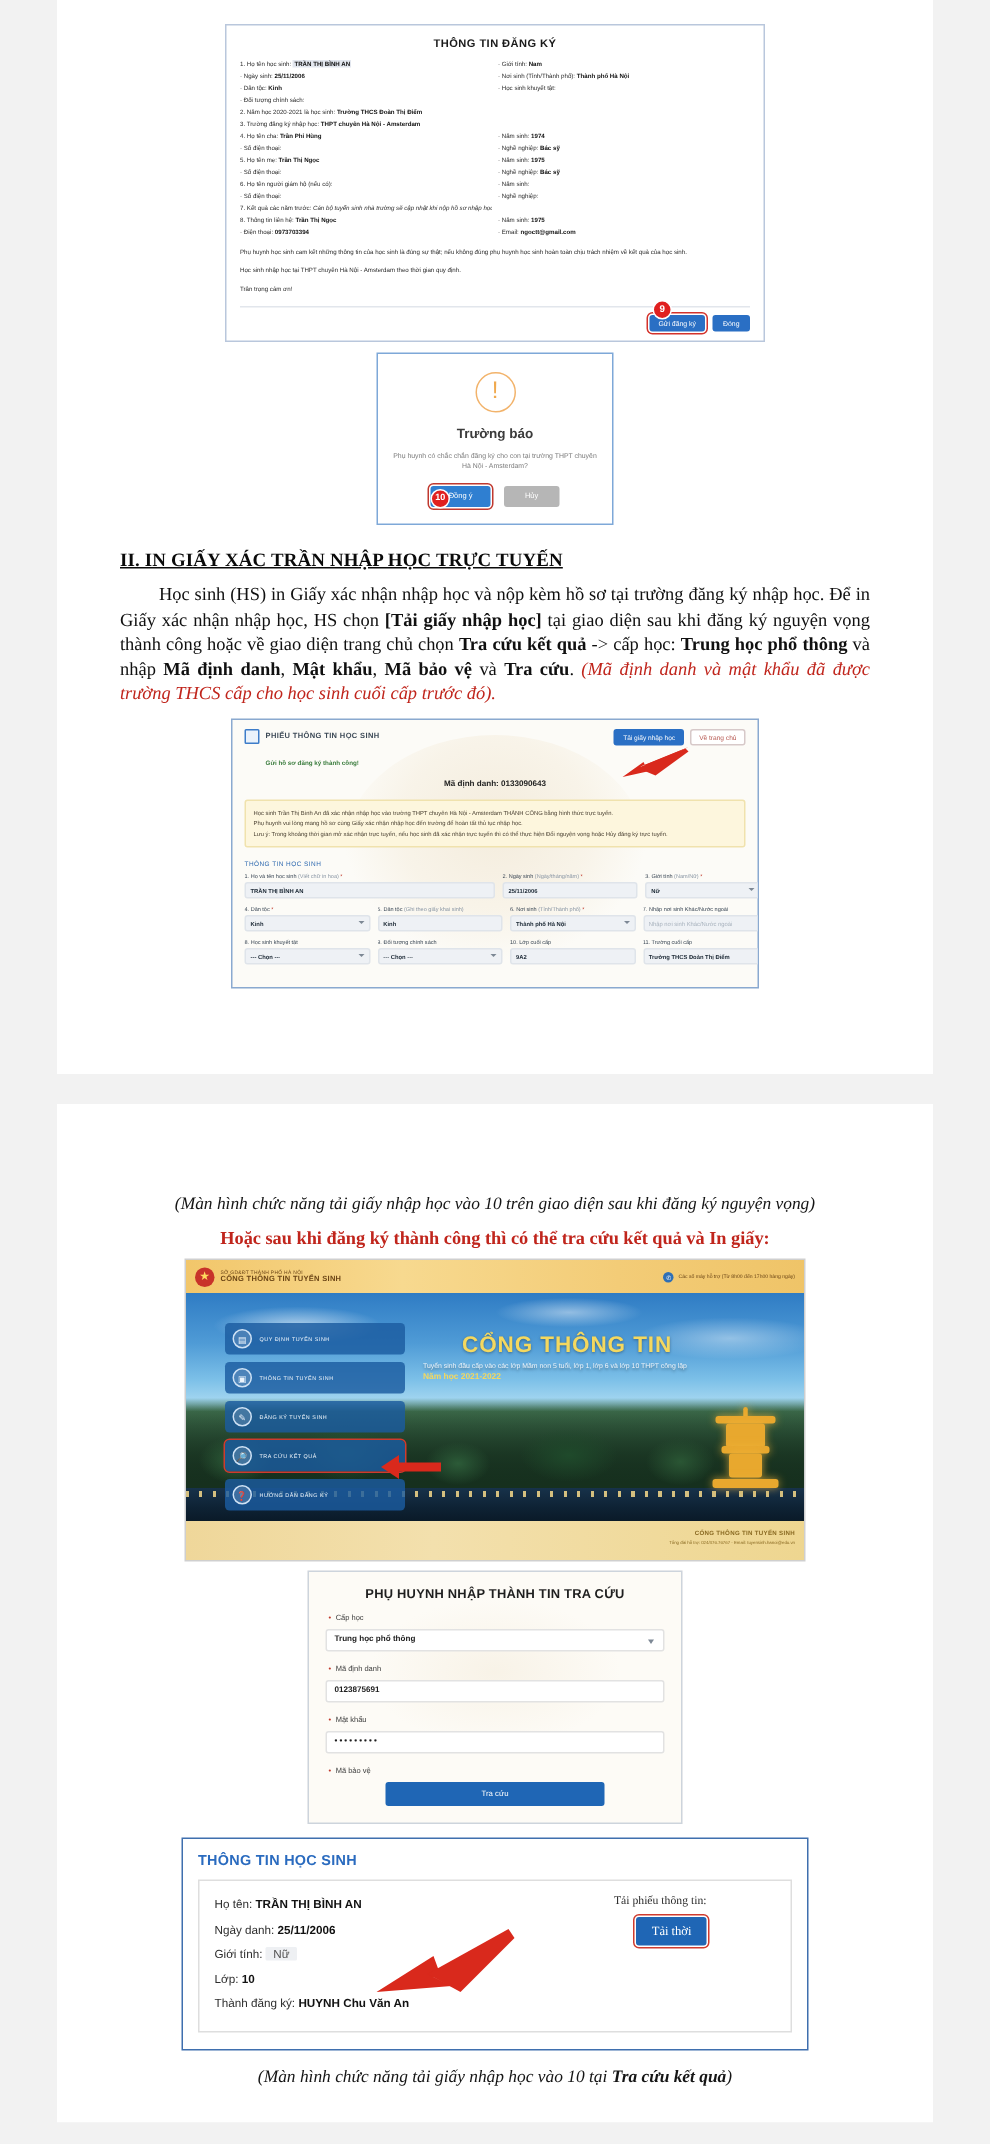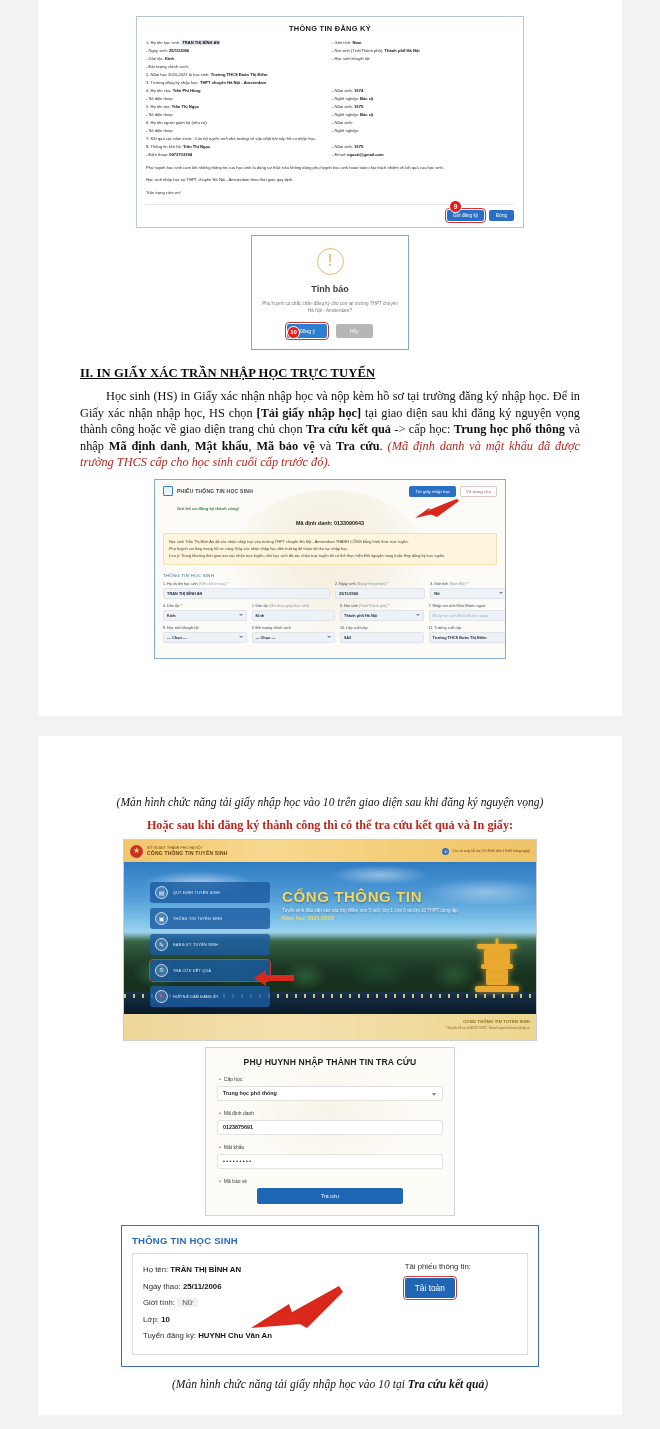--- a/index.html
+++ b/index.html
@@ -49,21 +49,21 @@
   .redline{
     color:#c0251c;
     font-weight:bold;
     font-size:12.2px;
     text-align:center;
   }
   .step-line{font-size:12.4px;margin:0;color:#0d0d0d;}
 
   
   .shot-reg{
-    width:388px;margin:4px auto 0 auto;
+    width:360px;margin:4px auto 0 auto;
     border:1px solid #b9c7dc;background:#fff;
     box-sizing:border-box;padding:7px 9px 4px 9px;
     font-family:"Liberation Sans", sans-serif;
     position:relative;
   }
   .reg-title{
     text-align:center;font-weight:bold;font-size:7.4px;
     letter-spacing:.3px;color:#1a1a1a;margin-bottom:6px;
   }
   .reg-grid{display:flex;gap:4px;}
@@ -252,21 +252,21 @@
     padding:4px 5px;margin-bottom:5px;
   }
   .hm-ic{
     width:11px;height:11px;border-radius:50%;border:1px solid #cfe2f5;
     background:rgba(255,255,255,.16);display:flex;align-items:center;justify-content:center;
     font-size:6px;color:#eaf3fc;
   }
   .hm-tx{font-size:3.6px;color:#f0f6fc;letter-spacing:.35px;}
   .hm-sel{outline:1.3px solid #cf3b2e;outline-offset:0;}
   .hero-head{position:absolute;left:158px;top:26px;z-index:4;}
-  .hh-1{font-size:15px;font-weight:bold;color:#f4d85f;letter-spacing:.6px;text-shadow:0 1px 2px rgba(0,0,0,.35);}
+  .hh-1{font-size:15px;font-weight:bold;color:#f4d85f;letter-spacing:.6px;text-shadow:0 1px 2px rgba(0,0,0,.35);margin-left:26px;}
   .hh-2{font-size:4.6px;color:#eef4fa;margin-top:3px;text-shadow:0 1px 2px rgba(0,0,0,.4);}
   .hh-3{font-size:5.6px;color:#f4d85f;font-weight:bold;margin-top:2px;}
   .pt-bottom{
     height:26px;background:linear-gradient(90deg,#efd79a 0%,#f3e0ad 40%,#eed690 100%);
     position:relative;
   }
   .pb-r{position:absolute;right:6px;top:5px;text-align:right;}
   .pb-t1{font-size:4.1px;color:#8a6a22;font-weight:bold;letter-spacing:.2px;}
   .pb-t2{font-size:2.9px;color:#8a6a22;margin-top:2px;}
 
@@ -328,21 +328,21 @@
   .card-title{
     font-size:9.6px;color:#2a6bbf;font-weight:bold;letter-spacing:.2px;margin-bottom:7px;
   }
   .card-inner{
     border:1px solid #dedede;padding:8px 10px 9px 10px;display:flex;
     justify-content:space-between;align-items:flex-start;position:relative;
   }
   .ci-left{font-size:7.8px;color:#2d2d2d;line-height:2.12;}
   .ci-left b{color:#121212;}
   .pill{background:#eef0f3;color:#555;padding:0 5px;border-radius:1px;font-weight:normal;}
-  .ci-right{text-align:left;padding-right:46px;}
+  .ci-right{text-align:right;padding-right:46px;font-family:Liberation Serif, serif;}
   .ci-r-lab{font-size:7.8px;color:#2d2d2d;margin-bottom:6px;}
   .btn-dl{
     background:#1f66b5;color:#fff;font-size:8.4px;padding:5px 10px;
     border-radius:2px;display:inline-block;outline:1.6px solid #cf3b2e;outline-offset:1px;
   }
   .big-arrow{position:absolute;left:112px;top:28px;}
 </style>
 </head>
 <body>
 
@@ -394,21 +394,21 @@
       <div class="reg-foot">
         <span class="badge badge-9">9</span>
         <span class="btn-blue btn-outline-red">Gửi đăng ký</span>
         <span class="btn-grey">Đóng</span>
       </div>
     </div>
 
 
     <div class="shot-dlg">
       <div class="excl">!</div>
-      <div class="dlg-title">Tỉnh báo</div>
+      <div class="dlg-title">Trường báo</div>
       <div class="dlg-msg">Phụ huynh có chắc chắn đăng ký cho con tại trường THPT chuyên Hà Nội - Amsterdam?</div>
       <div class="dlg-btns">
         <span class="badge badge-10">10</span>
         <span class="dlg-ok">Đồng ý</span>
         <span class="dlg-cancel">Hủy</span>
       </div>
     </div>
 
     <div class="sec-head" style="margin-top:16px;">II. IN GIẤY XÁC TRẦN NHẬP HỌC TRỰC TUYẾN</div>
     <p class="para indent" style="margin-top:7px;" id="sec2-body"><span>Học sinh (HS) in Giấy xác nhận nhập học và nộp kèm hồ sơ tại trường đăng ký nhập học. Để in Giấy xác nhận nhập học, HS chọn </span><span class="b">[Tải giấy nhập học]</span><span> tại giao diện sau khi đăng ký nguyện vọng thành công hoặc về giao diện trang chủ chọn </span><span class="b">Tra cứu kết quả</span><span> -&gt; cấp học: </span><span class="b">Trung học phổ thông</span><span> và nhập </span><span class="b">Mã định danh</span><span>, </span><span class="b">Mật khẩu</span><span>, </span><span class="b">Mã bảo vệ</span><span> và </span><span class="b">Tra cứu</span><span>. </span><span class="red i">(Mã định danh và mật khẩu đã được trường THCS cấp cho học sinh cuối cấp trước đó).</span></p>
@@ -585,28 +585,28 @@
 
       <div class="lk-lab"><span class="st">•</span><span>Mã bảo vệ</span></div>
       <div class="lk-btn">Tra cứu</div>
     </div>
 
     <div class="shot-card">
       <div class="card-title">THÔNG TIN HỌC SINH</div>
       <div class="card-inner">
         <div class="ci-left" id="card-rows">
             <div><span>Họ tên: </span><b>TRẦN THỊ BÌNH AN</b></div>
-            <div><span>Ngày thao: </span><b>25/11/2006</b></div>
+            <div><span>Ngày danh: </span><b>25/11/2006</b></div>
             <div><span>Giới tính: </span><span class="pill">Nữ</span></div>
             <div><span>Lớp: </span><b>10</b></div>
-            <div><span>Tuyển đăng ký: </span><b>HUYNH Chu Văn An</b></div>
+            <div><span>Thành đăng ký: </span><b>HUYNH Chu Văn An</b></div>
           </div>
         <div class="ci-right">
           <div class="ci-r-lab">Tải phiếu thông tin:</div>
-          <span class="btn-dl">Tải toàn</span>
+          <span class="btn-dl">Tải thời</span>
         </div>
         <svg class="big-arrow" width="100" height="52" viewBox="0 0 100 52">
           <path d="M96 6 L44 36 L56 42 L6 46 L44 22 L48 33 Z" fill="#d9291c"></path>
           <path d="M94 4 L40 34 L62 46 L98 10 Z" fill="#d9291c"></path>
         </svg>
       </div>
     </div>
 
     <div class="caption" style="margin-top:11px;">
       <span>(Màn hình chức năng tải giấy nhập học vào 10 tại </span><span class="b">Tra cứu kết quả</span><span>)</span>

